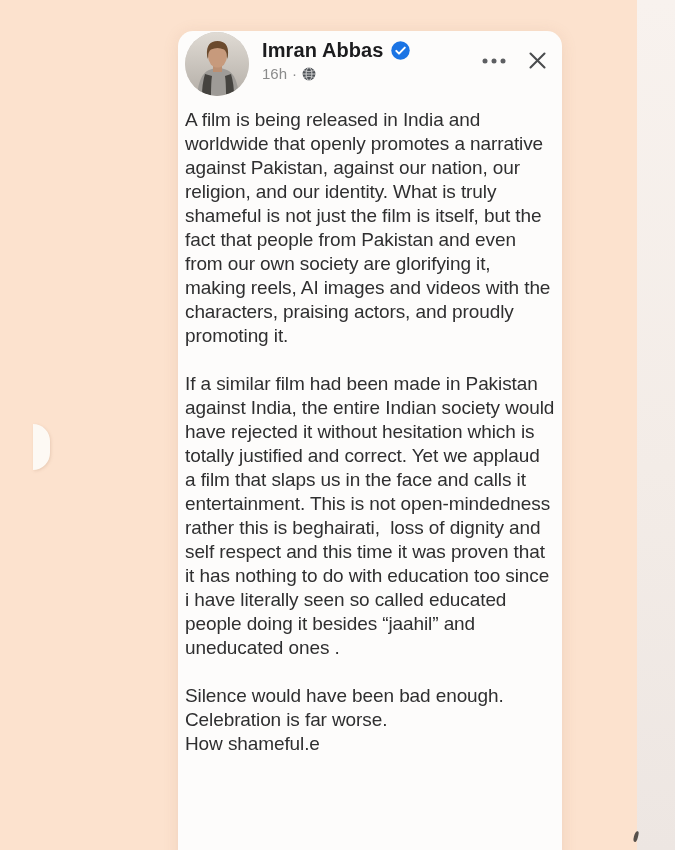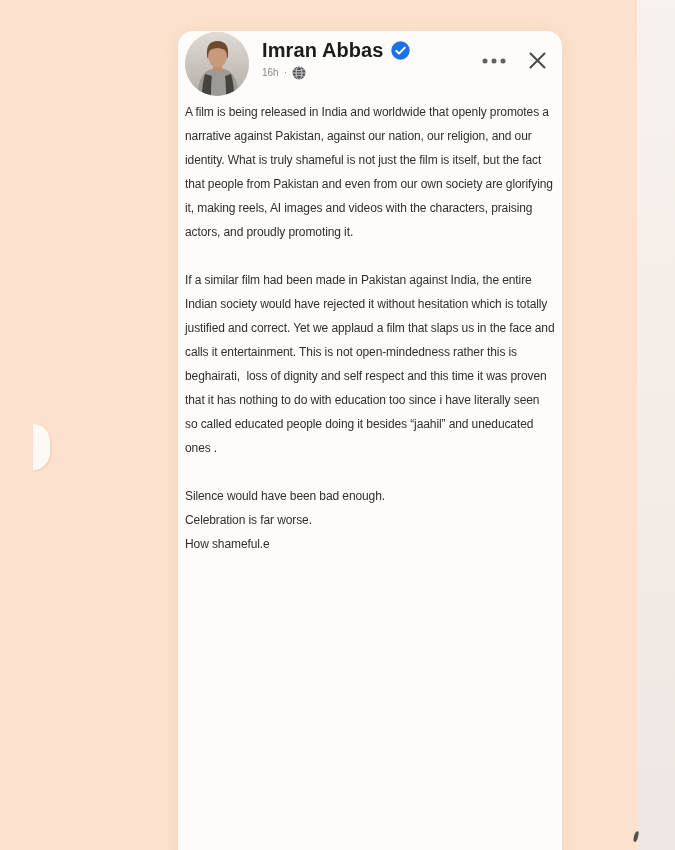--- a/index.html
+++ b/index.html
@@ -32,32 +32,32 @@
   .header{display:flex;align-items:flex-start;padding:1px 10px 0 7px;}
   .avatar{
     width:64px;height:64px;border-radius:50%;overflow:hidden;flex:0 0 auto;
     background:#cfcac4;cursor:pointer;
   }
   .avatar svg{display:block;}
   .hmeta{margin-left:13px;padding-top:7px;flex:1;min-width:0;}
   .name-row{display:flex;align-items:center;gap:7px;}
   .name{font-size:20px;font-weight:700;color:#1c1c1e;letter-spacing:.1px;cursor:pointer;}
   .verified{display:inline-flex;align-items:center;}
-  .time-row{display:flex;align-items:center;gap:5px;margin-top:3px;color:#8b8b8b;font-size:10px;}
+  .time-row{display:flex;align-items:center;gap:5px;margin-top:3px;color:#8b8b8b;font-size:15px;}
   .sep{color:#8b8b8b;}
   .globe{display:inline-flex;align-items:center;margin-top:1px;}
   .hactions{display:flex;align-items:center;gap:16px;padding-top:16px;padding-right:2px;}
   .icon-btn{
     background:none;border:none;padding:2px;margin:0;cursor:pointer;
     display:inline-flex;align-items:center;justify-content:center;
   }
   .post-body{padding:4px 7px 0 7px;}
   .post-body p{
-    margin:0 0 24px 0;
-    font-size:12px;line-height:24px;color:#2f2f30;
+    margin:8px 0 24px 0;
+    font-size:19px;line-height:24px;color:#2f2f30;
     letter-spacing:-0.1px;
     white-space:pre-line;
   }
 </style>
 </head>
 <body>
 
 <div>
 
   <div class="right-strip"></div>

